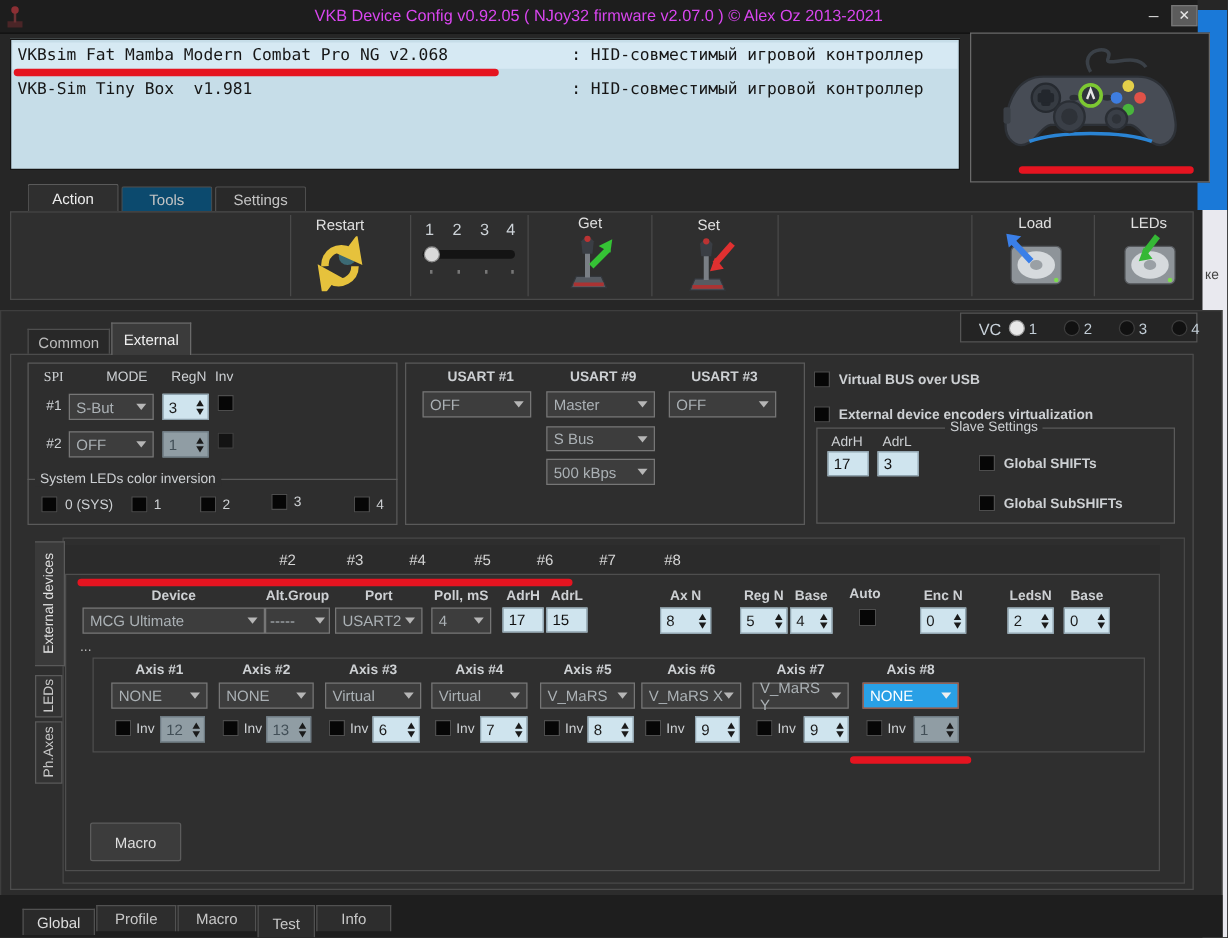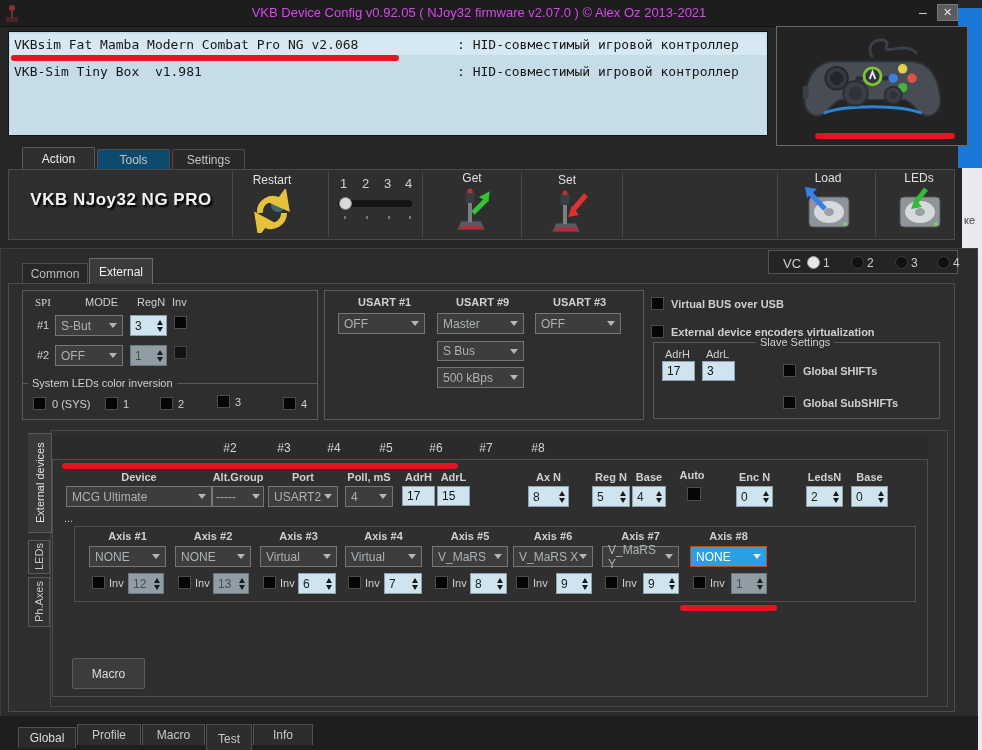--- a/index.html
+++ b/index.html
@@ -93,21 +93,20 @@
       </svg>
     </div>
     <div class="abs redline" style="left:38px;top:106px;width:140px;"></div>
   </div>
 
   <div class="abs tab" style="left:22px;top:147px;width:73px;height:22px;background:#2f2f2f;border:1px solid #5a5a5a;border-bottom:none;border-radius:2px 2px 0 0;color:#ededed;z-index:2;">Action</div>
   <div class="abs tab" style="left:97px;top:149px;width:73px;height:20px;background:#0c4a6e;border:1px solid #4e4e4e;border-bottom:none;border-radius:2px 2px 0 0;color:#c4c4c4;">Tools</div>
   <div class="abs tab" style="left:172px;top:149px;width:73px;height:20px;background:#292929;border:1px solid #4e4e4e;border-bottom:none;border-radius:2px 2px 0 0;color:#c4c4c4;">Settings</div>
 
   <div class="abs" style="left:8px;top:169px;width:947px;height:71px;background:#2f2f2f;border:1px solid #4a4a4a;"></div>
-  <div class="abs" style="left:15px;top:190px;width:212px;text-align:center;font-size:17px;font-weight:bold;color:#f2f2f2;letter-spacing:.5px;text-shadow:2px 2px 2px #000;">VKB NJoy32 NG PRO</div>
   <div class="abs divider" style="left:232px;top:172px;height:65px;"></div>
 
   <div class="abs" style="left:232px;top:173px;width:80px;height:64px;text-align:center;">
     <div style="font-size:12px;color:#e0e0e0;">Restart</div>
     <div style="margin-top:2px;">
       <svg width="44" height="44" viewBox="0 0 44 44">
         <circle cx="28" cy="16" r="7" fill="#3c6a74"></circle>
         <path d="M10 24 A 13 13 0 0 1 30 12 L 25 13 L 36 18 L 34 6 L 31 10" fill="none" stroke="#e6c23c" stroke-width="6"></path>
         <path d="M34 24 A 13 13 0 0 1 14 35 L 19 34 L 8 28 L 10 41 L 13 37" fill="none" stroke="#e6c23c" stroke-width="6"></path>
       </svg>

